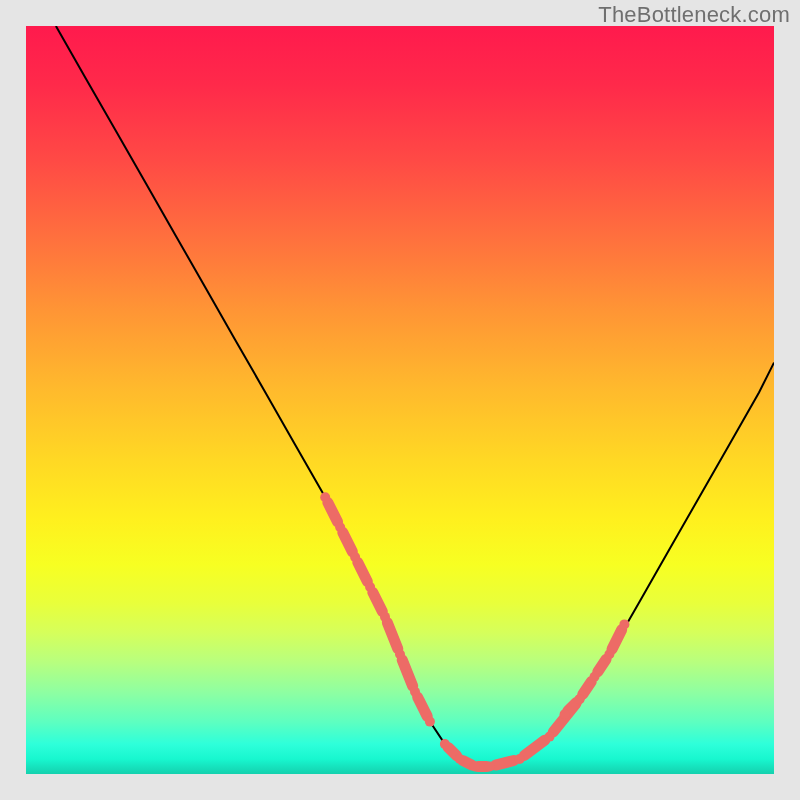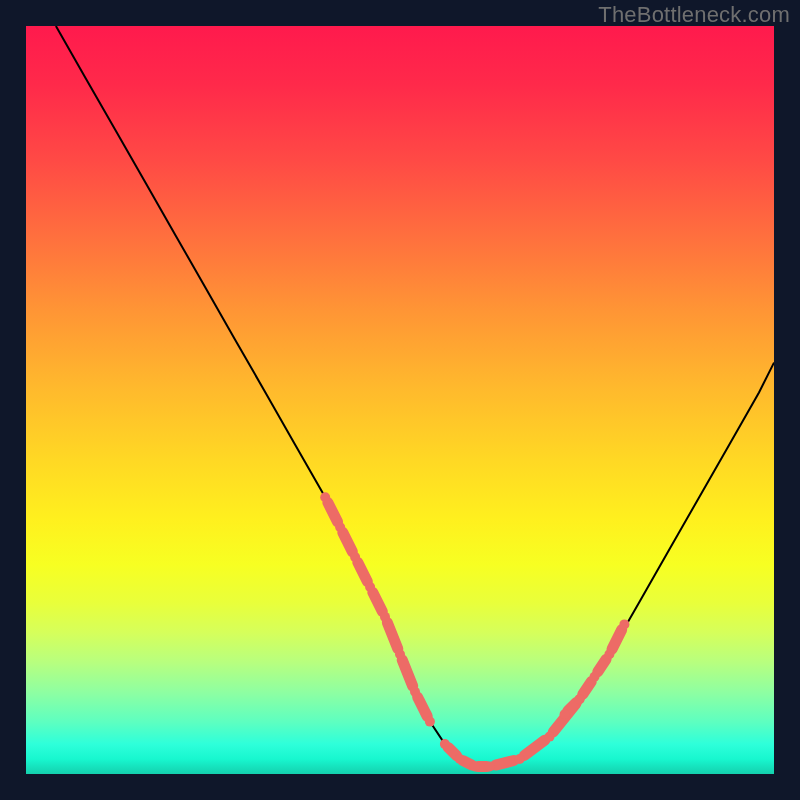--- a/index.html
+++ b/index.html
@@ -7,21 +7,21 @@
     padding: 0;
     background: #000;
     width: 800px;
     height: 800px;
     overflow: hidden;
     font-family: Arial, Helvetica, sans-serif;
   }
   .outer {
     width: 800px;
     height: 800px;
-    background: #0f172a;
+    background: #e5e5e5;
     position: relative;
   }
   .plot-area {
     position: absolute;
     left: 26px;
     top: 26px;
     width: 748px;
     height: 748px;
     overflow: hidden;
   }

